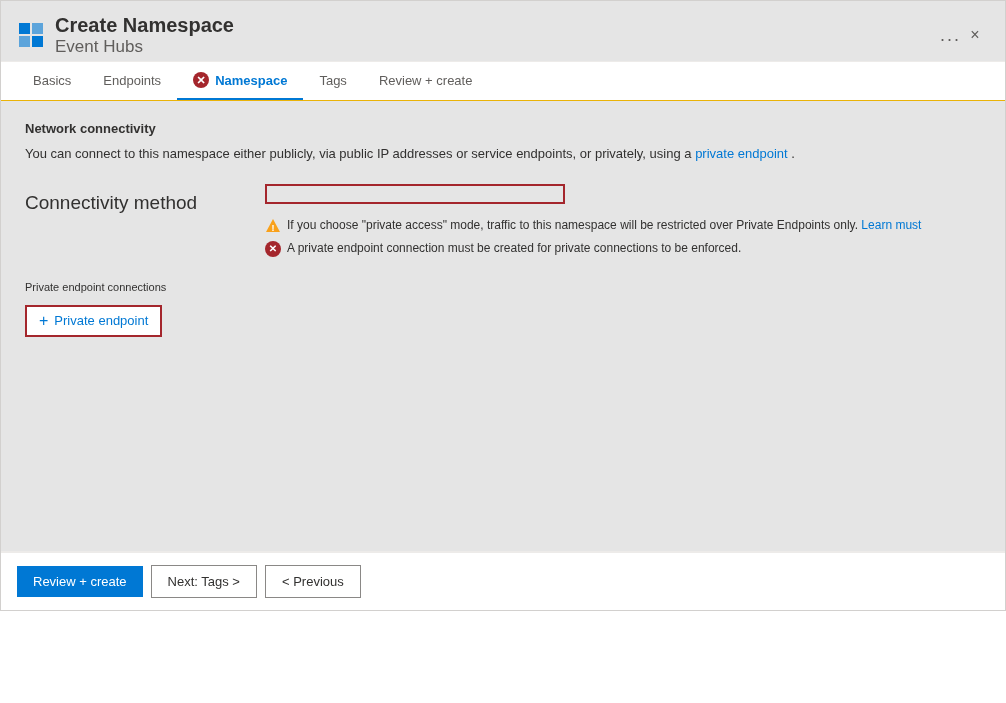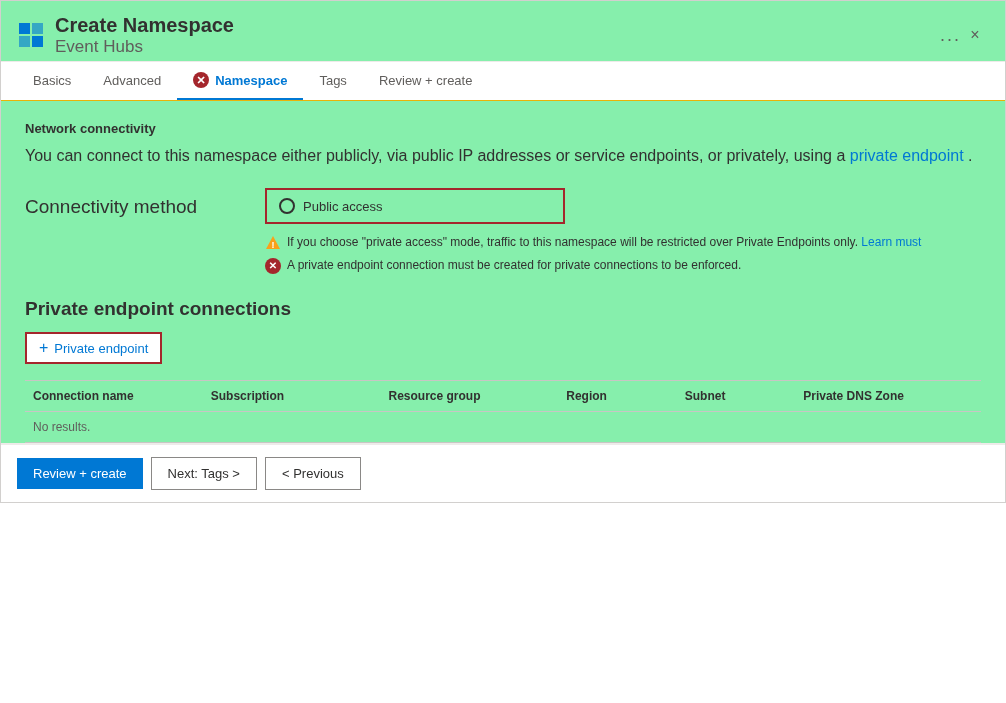--- a/index.html
+++ b/index.html
@@ -9,22 +9,22 @@
       background: #fff;
       color: #323130;
       width: 1006px;
       height: 703px;
       overflow: hidden;
       position: relative;
     }
 
     .window {
       width: 1006px;
-      height: 503px;
-      background: #86efac;
+      height: 611px;
+      background: #e5e5e5;
       display: flex;
       flex-direction: column;
       border: 1px solid #d2d0ce;
       position: relative;
     }
 
     .title-bar {
       display: flex;
       align-items: center;
       padding: 12px 16px 4px 16px;
@@ -130,21 +130,21 @@
     }
 
     .section-title {
       font-size: 13px;
       font-weight: 600;
       color: #323130;
       margin-bottom: 8px;
     }
 
     .section-desc {
-      font-size: 16px;
+      font-size: 13px;
       color: #323130;
       margin-bottom: 20px;
       line-height: 1.5;
     }
 
     .section-desc a {
       color: #0078d4;
       text-decoration: none;
     }
 
@@ -254,22 +254,22 @@
       font-weight: bold;
       flex-shrink: 0;
       margin-top: 1px;
     }
 
     .private-endpoint-section {
       margin-top: 24px;
     }
 
     .pe-section-title {
-      font-size: 19px;
-      font-weight: 700;
+      font-size: 11px;
+      font-weight: 400;
       color: #323130;
       margin-bottom: 12px;
     }
 
     .add-btn {
       display: inline-flex;
       align-items: center;
       gap: 6px;
       padding: 5px 12px;
       border: 2px solid #a4262c;
@@ -365,21 +365,21 @@
     </div>
     <span class="title-dots">...</span>
     <button class="close-btn">×</button>
   </div>
 
   <div class="tabs-bar">
     <div class="tab">
       <span>Basics</span>
     </div>
     <div class="tab">
-      <span>Advanced</span>
+      <span>Endpoints</span>
     </div>
     <div class="tab active">
       <span class="tab-error-icon">✕</span>
       <span>Namespace</span>
     </div>
     <div class="tab">
       <span>Tags</span>
     </div>
     <div class="tab">
       <span>Review + create</span>
@@ -392,24 +392,20 @@
     <p class="section-desc">
       <span>You can connect to this namespace either publicly, via public IP addresses or service endpoints, or privately, using a</span>
       <a href="#">private endpoint</a>
       <span>.</span>
     </p>
 
     <div class="form-row">
       <div class="form-label">Connectivity method</div>
       <div class="form-control">
         <div class="radio-group">
-          <label class="radio-item">
-            <div class="radio-circle"></div>
-            <span class="radio-label">Public access</span>
-          </label>
         </div>
 
         <div class="info-messages">
           <div class="info-msg">
             <div class="warn-icon">
               <svg width="16" height="16" viewBox="0 0 16 16">
                 <polygon points="8,1 15,14 1,14" fill="#f9a11b"></polygon>
                 <text x="8" y="13" text-anchor="middle" font-size="9" font-weight="bold" fill="white">!</text>
               </svg>
             </div>
@@ -427,33 +423,20 @@
     </div>
 
     <div class="private-endpoint-section">
       <div class="pe-section-title">Private endpoint connections</div>
 
       <button class="add-btn">
         <span class="add-plus">+</span>
         <span>Private endpoint</span>
       </button>
 
-      <div class="table-container">
-        <div class="table-header">
-          <div class="table-col col-connection">Connection name</div>
-          <div class="table-col col-subscription">Subscription</div>
-          <div class="table-col col-resource">Resource group</div>
-          <div class="table-col col-region">Region</div>
-          <div class="table-col col-subnet">Subnet</div>
-          <div class="table-col col-dns">Private DNS Zone</div>
-        </div>
-        <div class="table-body">
-          <span>No results.</span>
-        </div>
-      </div>
     </div>
 
   </div>
 
   <div class="footer">
     <button class="btn-primary">Review + create</button>
     <button class="btn-secondary">Next: Tags &gt;</button>
     <button class="btn-secondary">&lt; Previous</button>
   </div>
 

